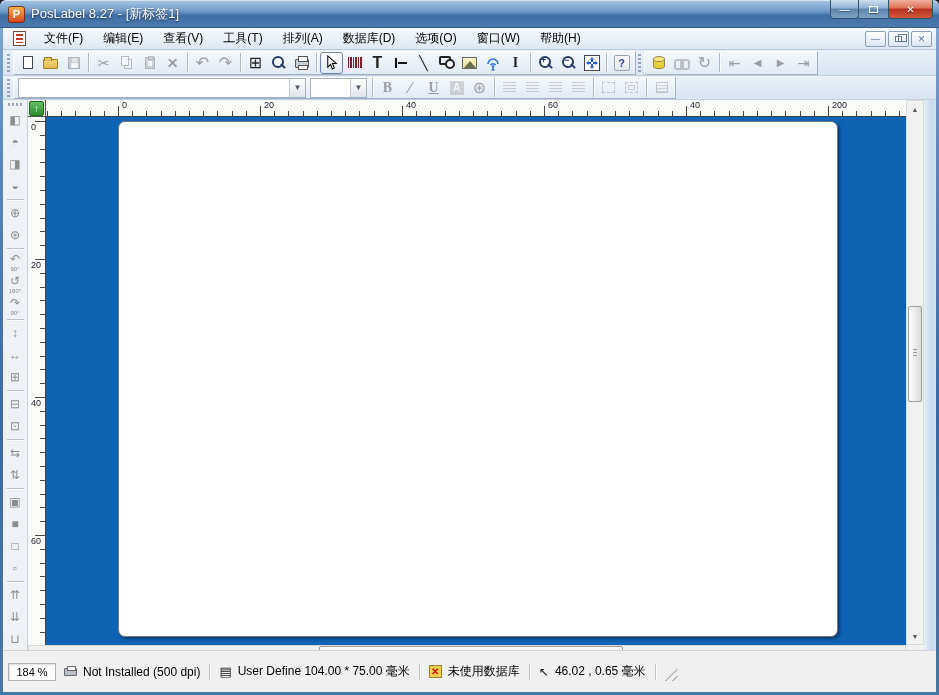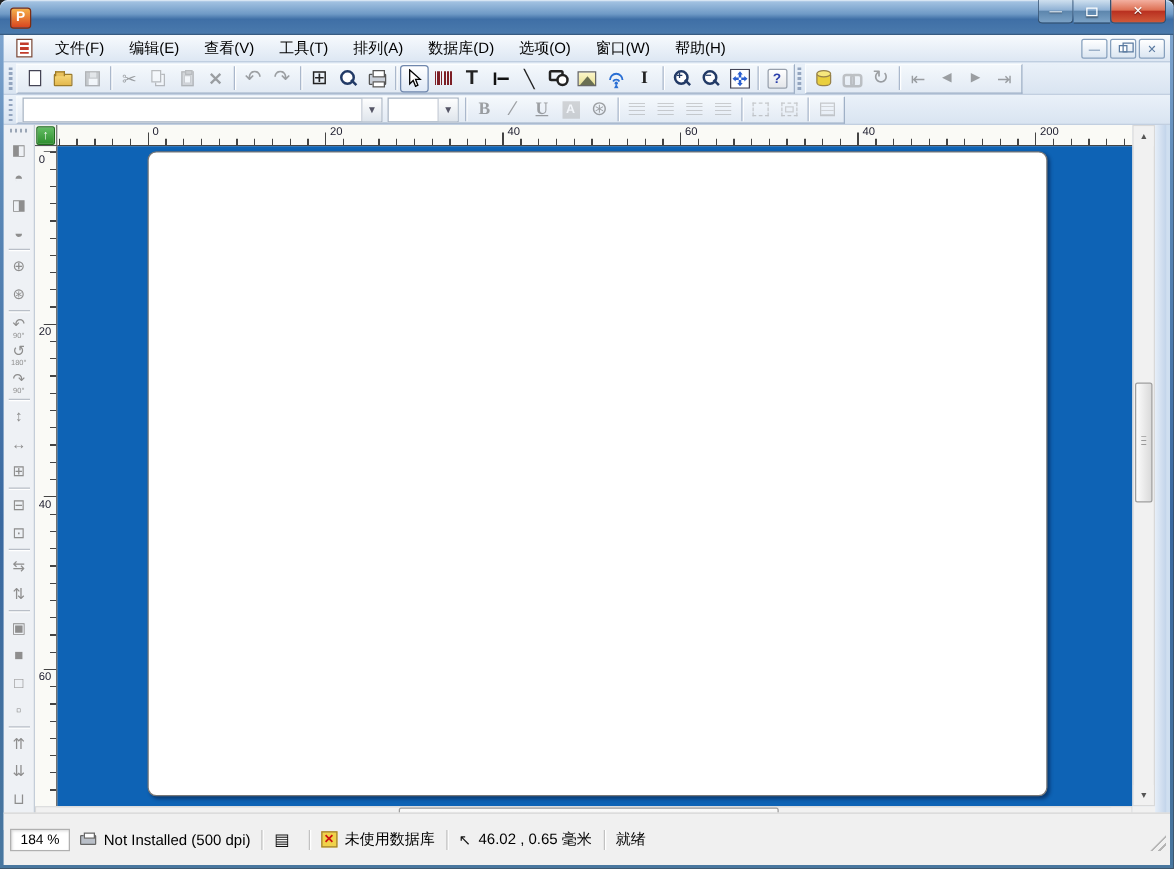--- a/index.html
+++ b/index.html
@@ -150,20 +150,21 @@
     clip-path:polygon(100% 0,100% 100%,0 100%);}
   svg{display:block;}
 </style>
 </head>
 <body>
 
 <div class="window">
 
   <div class="titlebar">
     <span class="app-icon">P</span>
+    <span class="title-text">PosLabel 8.27 - [新标签1]</span>
     <div class="win-controls">
       <button class="wc-btn wc-min">
           <span>—</span>
         </button>
       <button class="wc-btn wc-max">
           <span class="ic-max"></span>
         </button>
       <button class="wc-btn wc-close">
           <span>✕</span>
         </button>
@@ -513,26 +514,26 @@
     <div class="edge-strip"></div>
 
     <div class="statusbar">
       <div class="zoom-box">
           <span>184 %</span>
         </div>
       <span class="sb-icon sb-print"></span>
       <span>Not Installed (500 dpi)</span>
       <div class="sb-sep"></div>
       <span class="sb-icon sb-doc">▤</span>
+      <span>User Define  104.00 * 75.00 毫米</span>
       <div class="sb-sep"></div>
       <span class="sb-icon sb-db">
           <i>✕</i>
         </span>
       <span>未使用数据库</span>
       <div class="sb-sep"></div>
       <span class="sb-icon sb-cursor">↖</span>
       <span>46.02 , 0.65 毫米</span>
       <div class="sb-sep"></div>
-      <span class="sb-state">就绪</span>
       <div class="resize-grip"></div>
     </div>
   </div>
 </div>
 
 </body></html>

